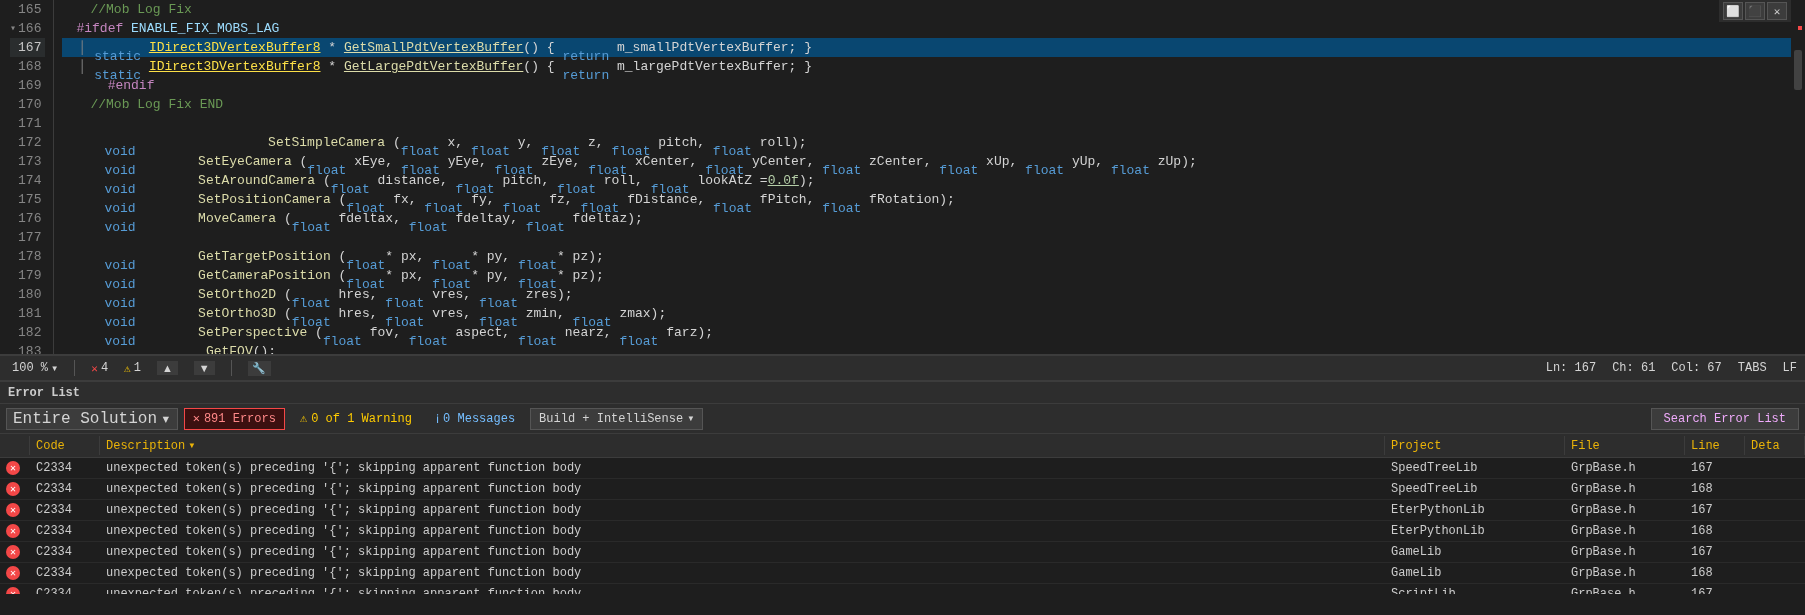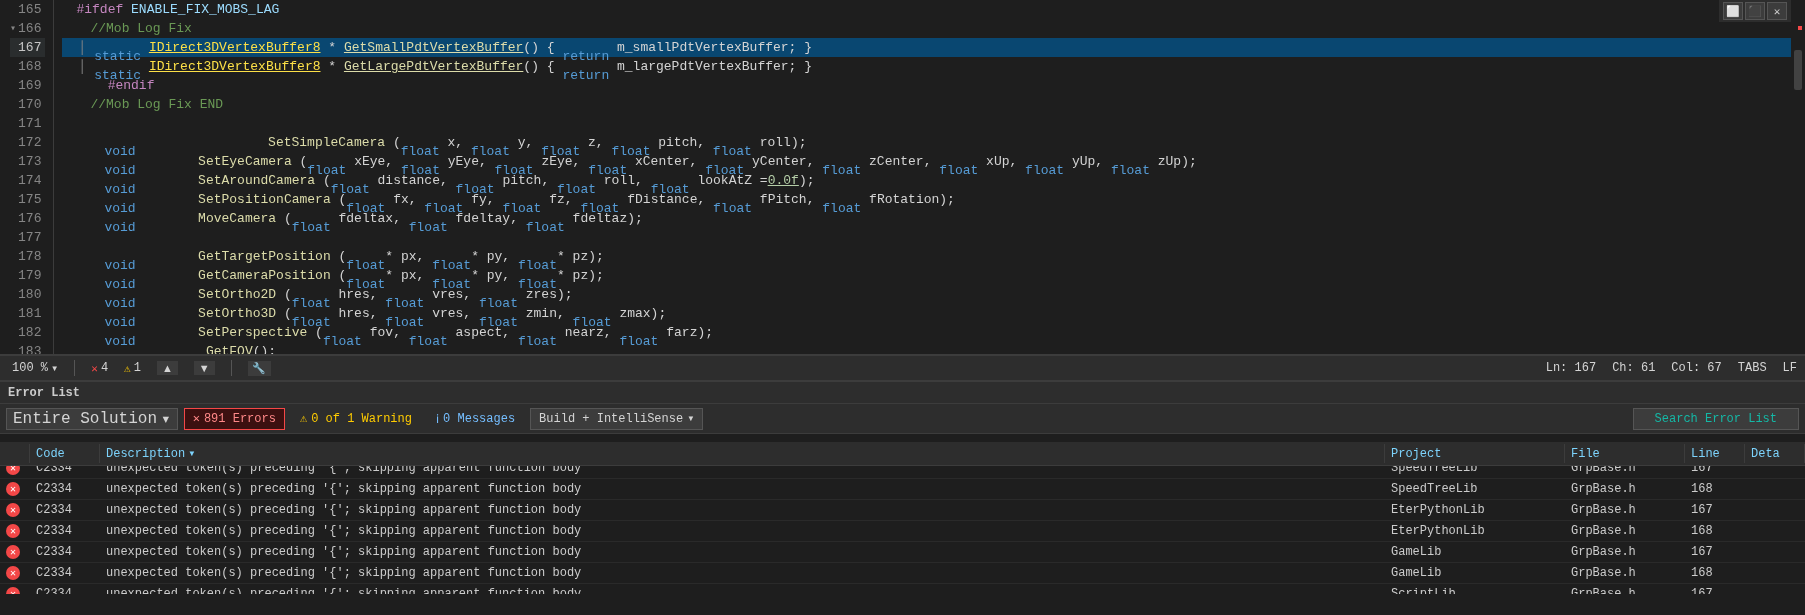--- a/index.html
+++ b/index.html
@@ -241,47 +241,47 @@
       cursor: pointer;
       display: flex;
       align-items: center;
       gap: 4px;
       height: 22px;
     }
 
     .search-error-btn {
       margin-left: auto;
       background: #3c3c3c;
-      color: #14b8a6;
+      color: #f0abfc;
       border: 1px solid #555;
-      padding: 2px 21px;
+      padding: 2px 12px;
       font-size: 12px;
       cursor: pointer;
       height: 22px;
       display: flex;
       align-items: center;
     }
 
     
     .error-table {
       flex: 1;
       overflow-y: auto;
       background: #1e1e1e;
     }
 
     .error-table-header {
       display: grid;
       grid-template-columns: 30px 70px 1fr 180px 120px 60px 60px;
       background: #2d2d2d;
       border-bottom: 1px solid #3c3c3c;
       font-size: 12px;
-      color: #7dd3fc;
+      color: #eab308;
       padding: 2px 0;
       position: sticky;
-      top: 8px;
+      top: 0;
     }
 
     .error-table-header .col {
       padding: 2px 6px;
       display: flex;
       align-items: center;
       gap: 3px;
       border-right: 1px solid #3c3c3c;
     }
 
@@ -440,27 +440,27 @@
         </div>
       <div class="line-number">
           <span>183</span>
         </div>
 
     </div>
 
     <div class="code-lines">
 
       <div class="code-line">
+        <span class="indent2 comment">//Mob Log Fix</span>
+      </div>
+
+      <div class="code-line">
         <span class="indent1 prepro">#ifdef</span>
         <span class="plain">&nbsp;</span>
         <span class="macro-name">ENABLE_FIX_MOBS_LAG</span>
-      </div>
-
-      <div class="code-line">
-        <span class="indent2 comment">//Mob Log Fix</span>
       </div>
 
       <div class="code-line selected-line" style="background:#094771;">
         <span style="color:#858585;margin-right:8px;margin-left:16px;">│</span>
         <span class="kw">static</span>
         <span class="plain">&nbsp;</span>
         <span class="type underline">IDirect3DVertexBuffer8</span>
         <span class="plain">&nbsp;*&nbsp;</span>
         <span class="fn underline">GetSmallPdtVertexBuffer</span>
         <span class="plain">() {&nbsp;</span>

